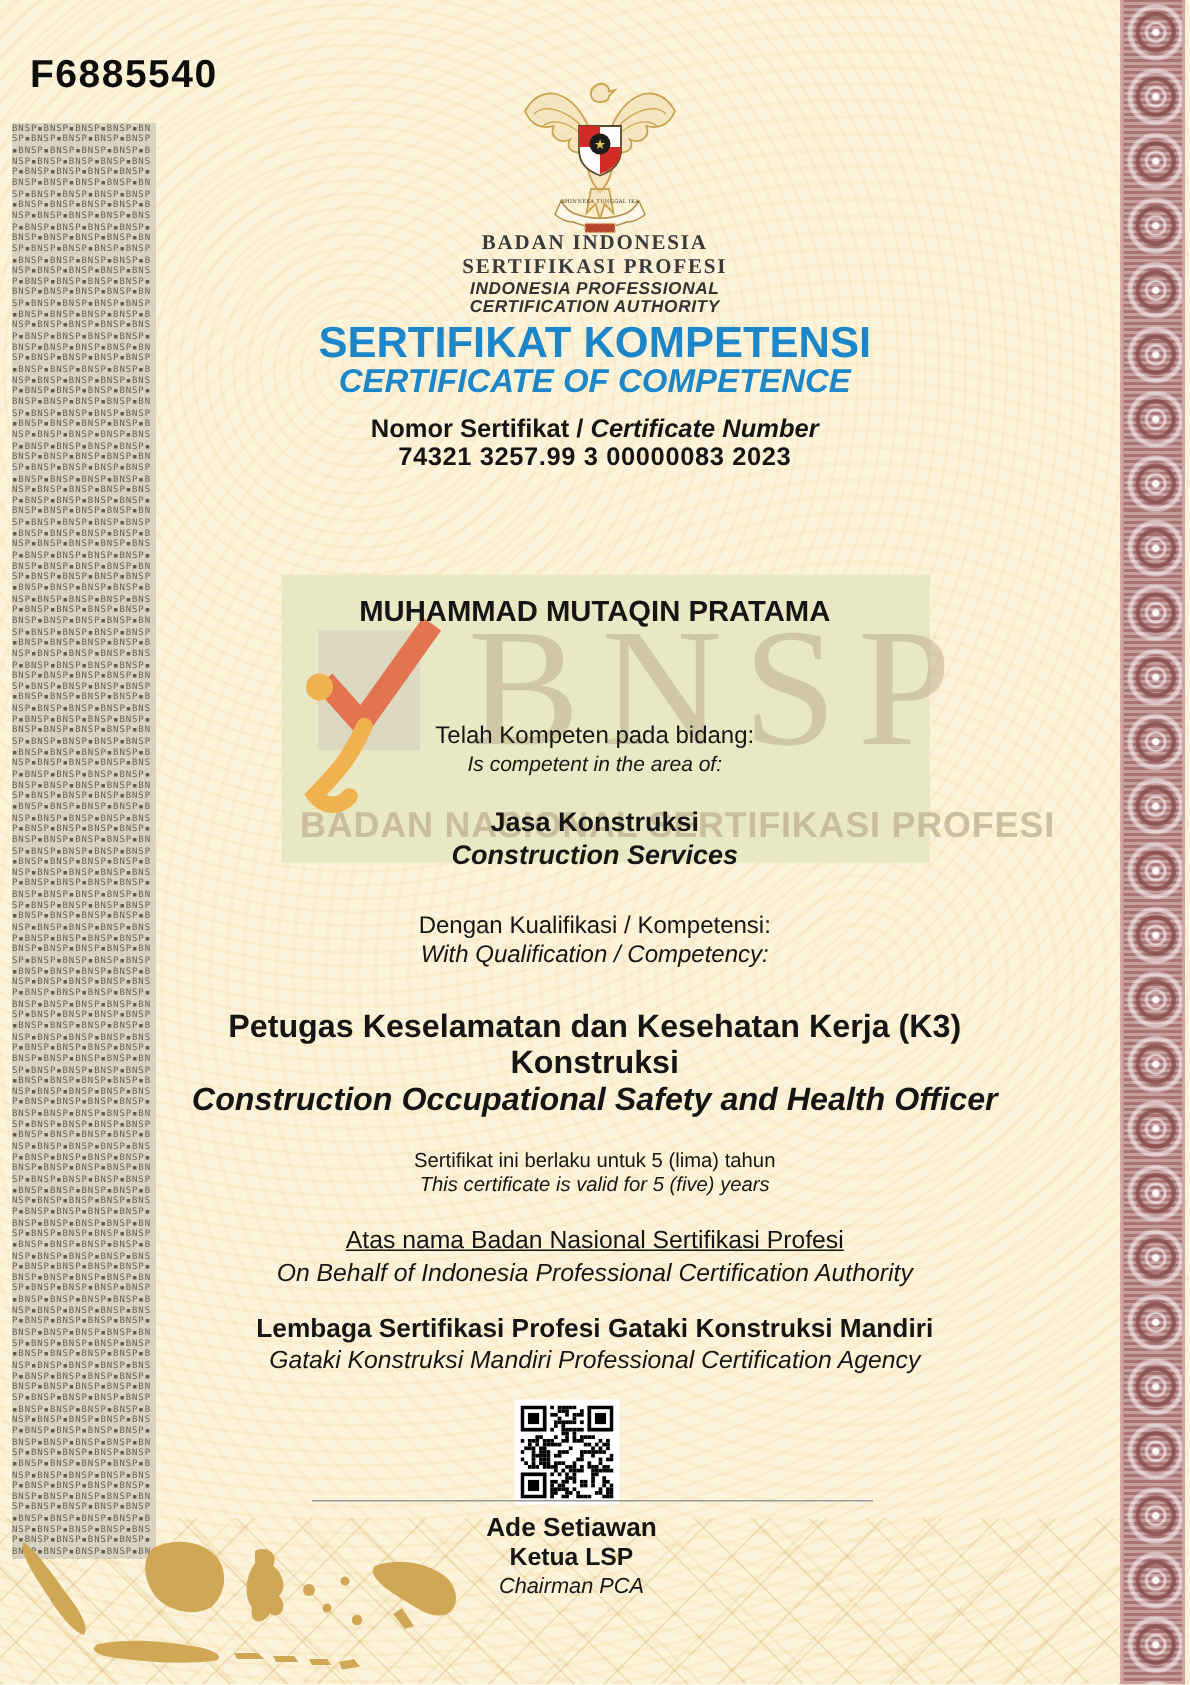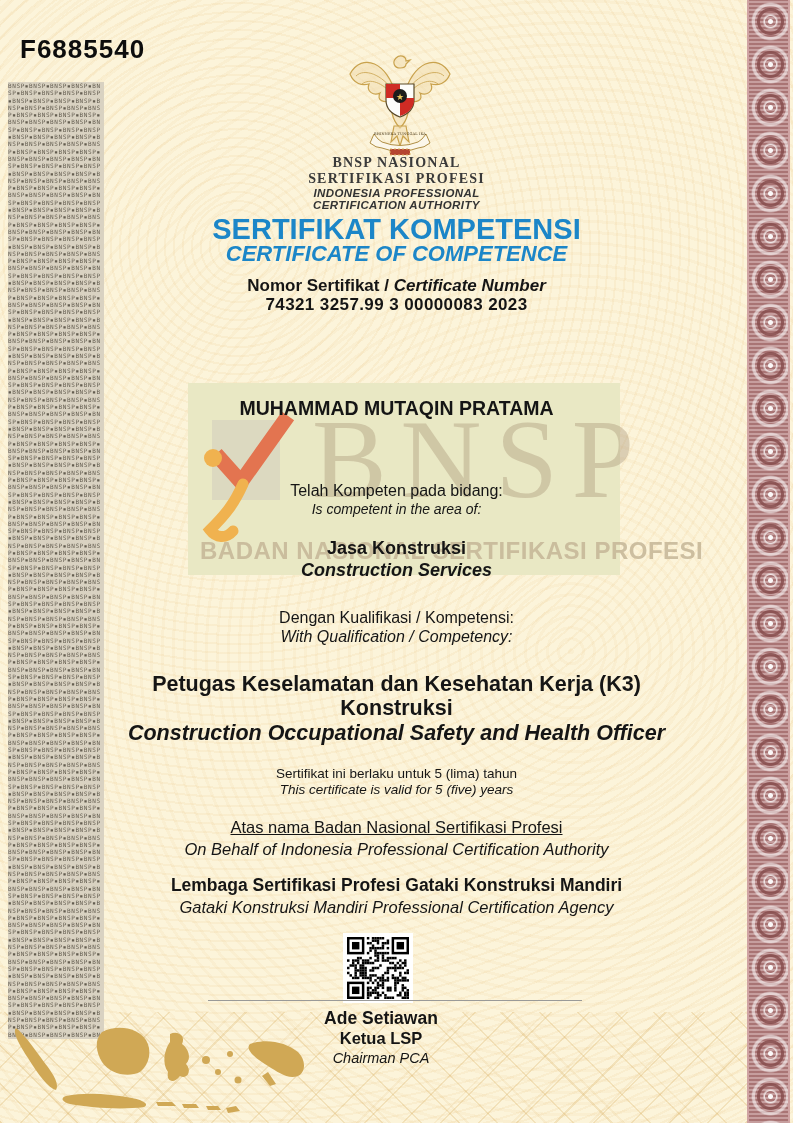--- a/index.html
+++ b/index.html
@@ -114,21 +114,21 @@
       </g>
 
       <path d="M26,86 Q30,92 34,94 Q52,101 70,94 Q74,92 78,86 L82,95 Q76,100 70,100 Q52,107 34,100 Q28,100 22,95 Z" fill="#fbf7ea" stroke="#b08f46" stroke-width="1"></path>
 
       <rect x="42" y="101" width="20" height="6" fill="#b5452f"></rect>
       <path d="M42,101 h20 v6 h-20 Z" fill="none" stroke="#d8b25f" stroke-width="1" stroke-dasharray="2 2"></path>
     </svg>
   </div>
   <div class="motto">BHINNEKA TUNGGAL IKA</div>
 
-  <div class="cline serif-head" style="top:155px; font-size:14px; letter-spacing:1.2px;">BNSP NASIONAL</div>
+  <div class="cline serif-head" style="top:155px; font-size:14px; letter-spacing:1.2px;">BADAN INDONESIA</div>
   <div class="cline serif-head" style="top:171px; font-size:14px; letter-spacing:1.2px;">SERTIFIKASI PROFESI</div>
   <div class="cline bd it" style="top:187px; font-size:11.5px; color:#333; letter-spacing:.4px;">INDONESIA PROFESSIONAL</div>
   <div class="cline bd it" style="top:199px; font-size:11.5px; color:#333; letter-spacing:.4px;">CERTIFICATION AUTHORITY</div>
 
   <div class="cline bd blue" style="top:213px; font-size:29px;">SERTIFIKAT KOMPETENSI</div>
   <div class="cline bd it blue" style="top:241px; font-size:22px;">CERTIFICATE OF COMPETENCE</div>
 
   <div class="cline" style="top:276px; font-size:17px;">
     <span class="bd">Nomor Sertifikat / </span><span class="bd it">Certificate Number</span>
   </div>

